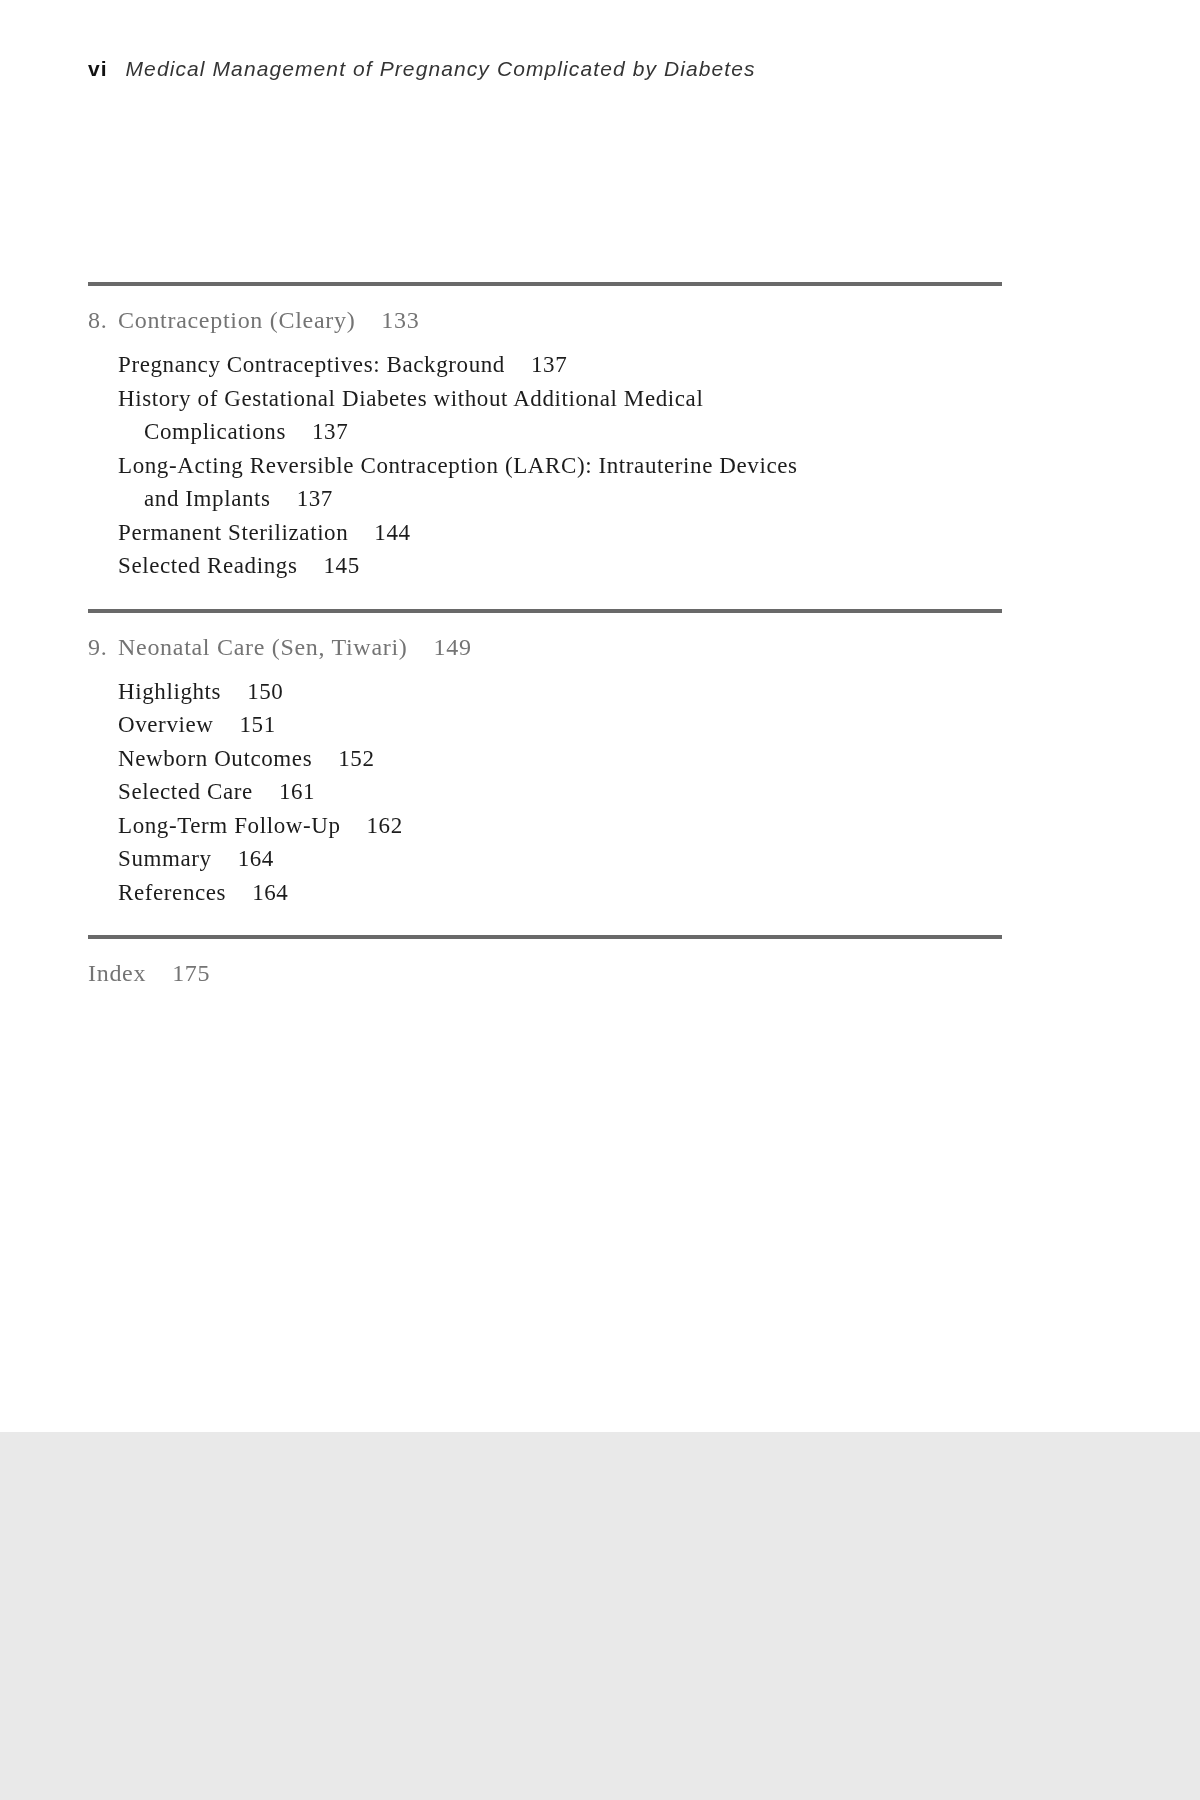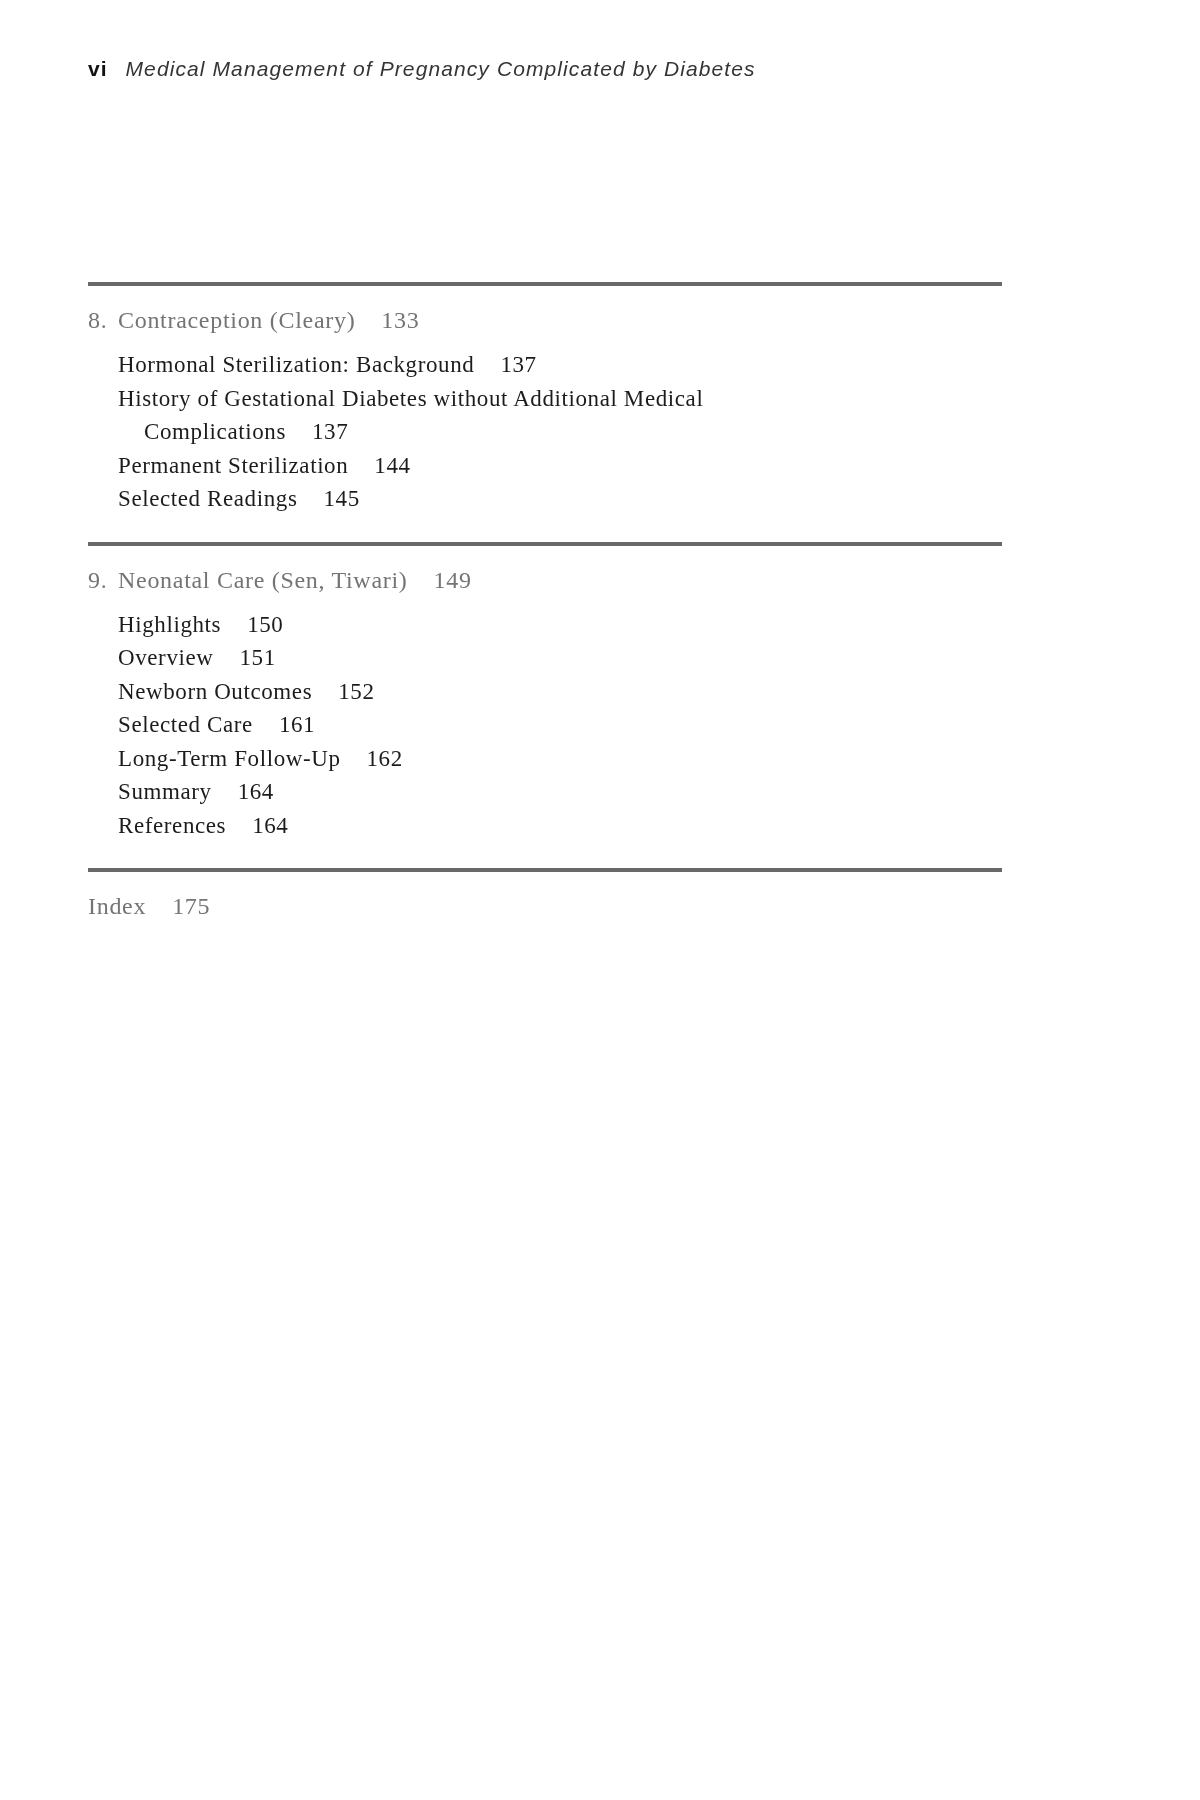--- a/index.html
+++ b/index.html
@@ -8,21 +8,21 @@
     --chapter-title: #747474;
     --body-text: #1c1c1c;
     --header-text: #343434;
     --folio-text: #111111;
   }
   * { margin: 0; padding: 0; box-sizing: border-box; }
   html, body { background: #e9e9e9; }
   .page {
     position: relative;
     width: 1200px;
-    height: 1800px;
+    height: 1432px;
     background: var(--page-bg);
     overflow: hidden;
   }
   .running-head {
     position: absolute;
     left: 88px;
     top: 57px;
     font-family: "Liberation Sans", sans-serif;
     font-size: 21px;
     line-height: 24px;
@@ -82,22 +82,23 @@
 
 <div class="page">
 
   <header class="running-head"><span class="folio">vi</span><span class="book-title">Medical Management of Pregnancy Complicated by Diabetes</span></header>
 
   <main class="content">
 
     <section class="chapter">
       <div class="chapter-line"><span class="chapter-num">8.</span><span>Contraception (Cleary)</span><span class="pg">133</span></div>
       <div class="items">
-        <div class="item"><span>Hormonal Sterilization: Background</span><span class="pg">137</span></div>
+        <div class="item"><span>Pregnancy Contraceptives: Background</span><span class="pg">137</span></div>
         <div class="item"><span>History of Gestational Diabetes without Additional Medical</span><br><span class="cont">Complications</span><span class="pg">137</span></div>
+        <div class="item"><span>Long-Acting Reversible Contraception (LARC): Intrauterine Devices</span><br><span class="cont">and Implants</span><span class="pg">137</span></div>
         <div class="item"><span>Permanent Sterilization</span><span class="pg">144</span></div>
         <div class="item"><span>Selected Readings</span><span class="pg">145</span></div>
       </div>
     </section>
 
     <section class="chapter">
       <div class="chapter-line"><span class="chapter-num">9.</span><span>Neonatal Care (Sen, Tiwari)</span><span class="pg">149</span></div>
       <div class="items">
         <div class="item"><span>Highlights</span><span class="pg">150</span></div>
         <div class="item"><span>Overview</span><span class="pg">151</span></div>

